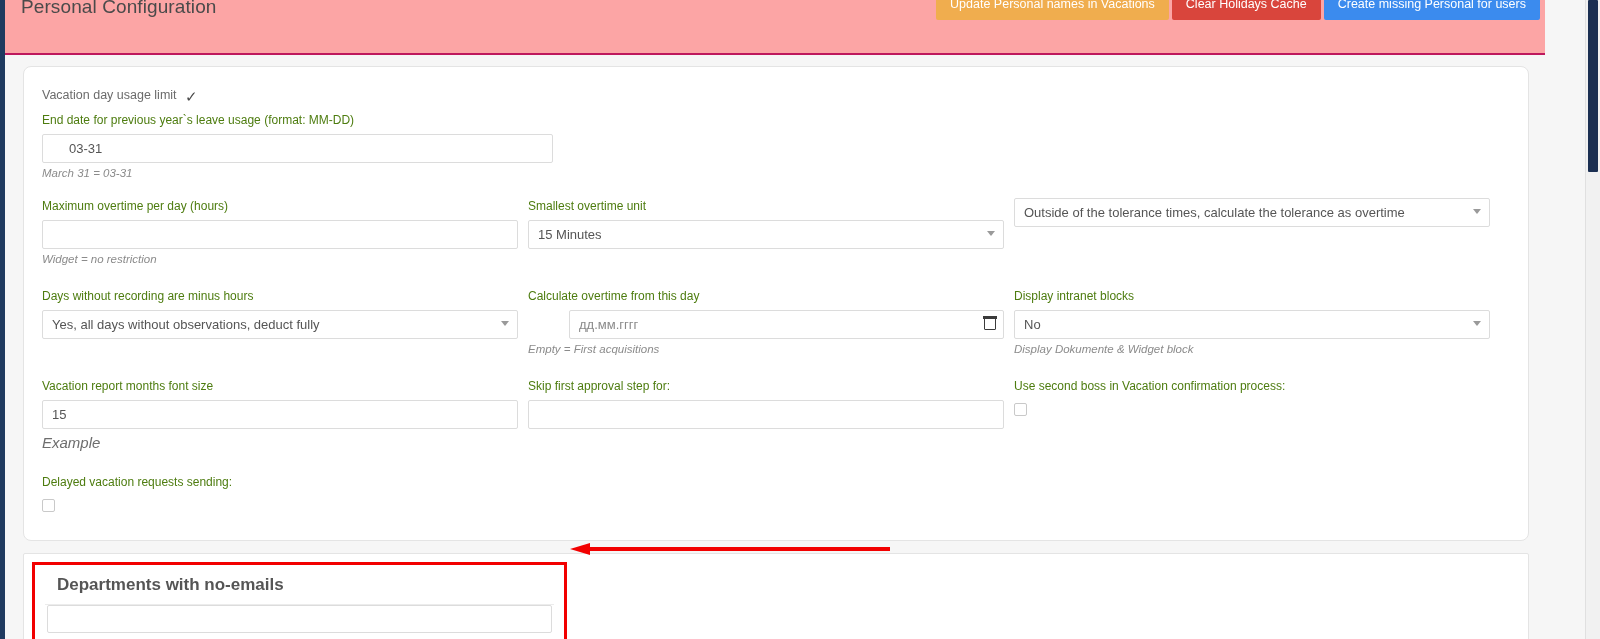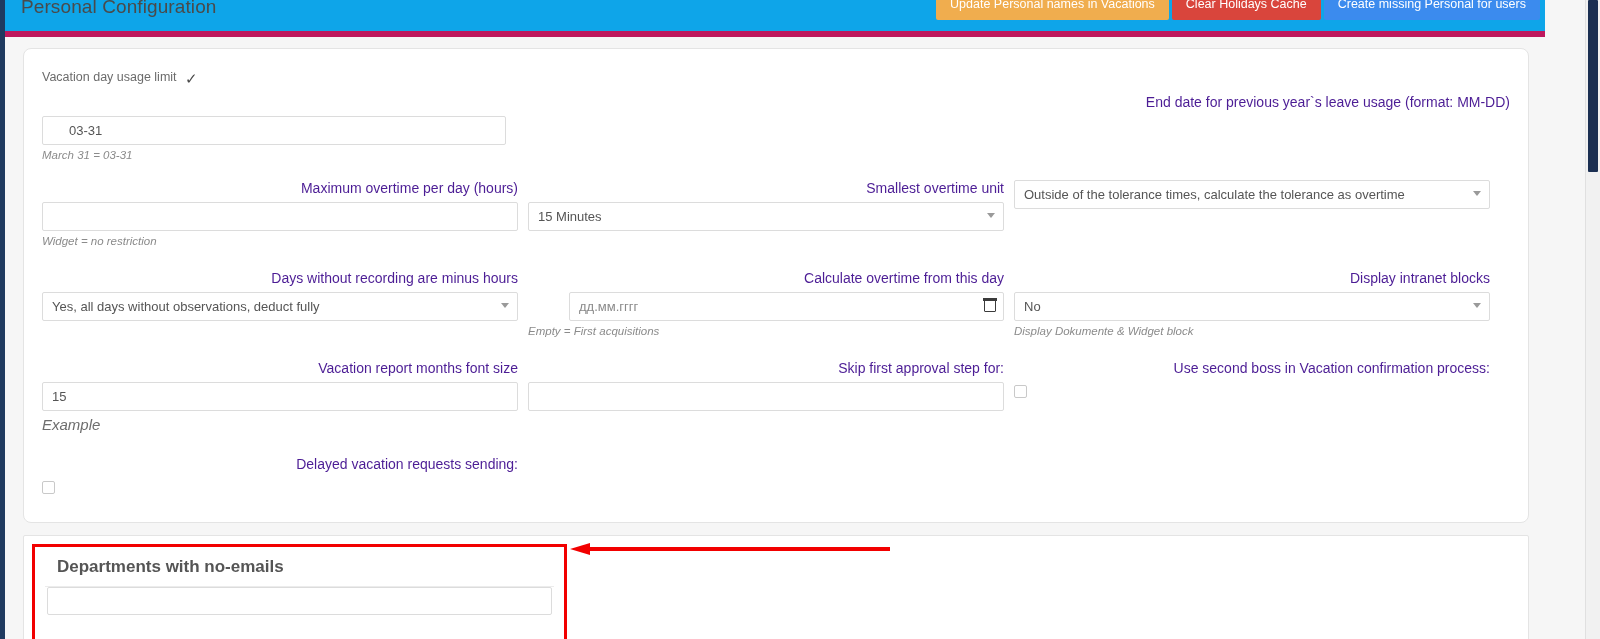--- a/index.html
+++ b/index.html
@@ -29,23 +29,23 @@
   .page {
     position: absolute;
     left: 5px; top: 0;
     width: 1540px; height: 639px;
     background: #f6f6f6;
   }
 
   
   .page-header {
     position: relative;
-    height: 37px;
-    border-bottom: 6px solid #be185d;
-    background: #0ea5e9;
+    height: 55px;
+    border-bottom: 2px solid #be185d;
+    background: #fca5a5;
   }
   .page-title {
     position: absolute;
     left: 16px; top: -4px;
     font-size: 19px;
     font-weight: 400;
     color: #4a4a4a;
     letter-spacing: .1px;
     white-space: nowrap;
   }
@@ -83,26 +83,25 @@
   
   .row3 {
     display: flex;
     gap: 10px;
   }
   .col { width: 476px; flex: 0 0 476px; }
   .col.wide { width: 476px; }
 
   .field { margin-bottom: 4px; }
   .field-label {
-    font-size: 14px;
-    color: #4c1d95;
+    font-size: 12px;
+    color: #4d7c0f;
     line-height: 17px;
     margin-bottom: 5px;
     white-space: nowrap;
-    text-align: right;
   }
   .control {
     width: 100%;
     height: 29px;
     border: 1px solid #dcdcdc;
     border-radius: 2px;
     background: #fff;
     font-family: "Liberation Sans", sans-serif;
     font-size: 13px;
     color: #555;
@@ -261,21 +260,21 @@
     <div class="panel">
       <div class="panel-body">
 
         <div class="field">
           <span class="check-label">Vacation day usage limit</span>
           <span class="inline-check">✓</span>
         </div>
 
         <div class="field">
           <div class="field-label">End date for previous year`s leave usage (format: MM-DD)</div>
-          <input class="control" style="width: 464px; padding-left: 26px;" value="03-31">
+          <input class="control" style="width: 511px; padding-left: 26px;" value="03-31">
           <div class="hint">March 31 = 03-31</div>
         </div>
 
         <div class="row3 gap">
 
           <div class="col">
             <div class="field">
               <div class="field-label">Maximum overtime per day (hours)</div>
               <input class="control" value="" style="">
               <div class="hint">Widget = no restriction</div>

